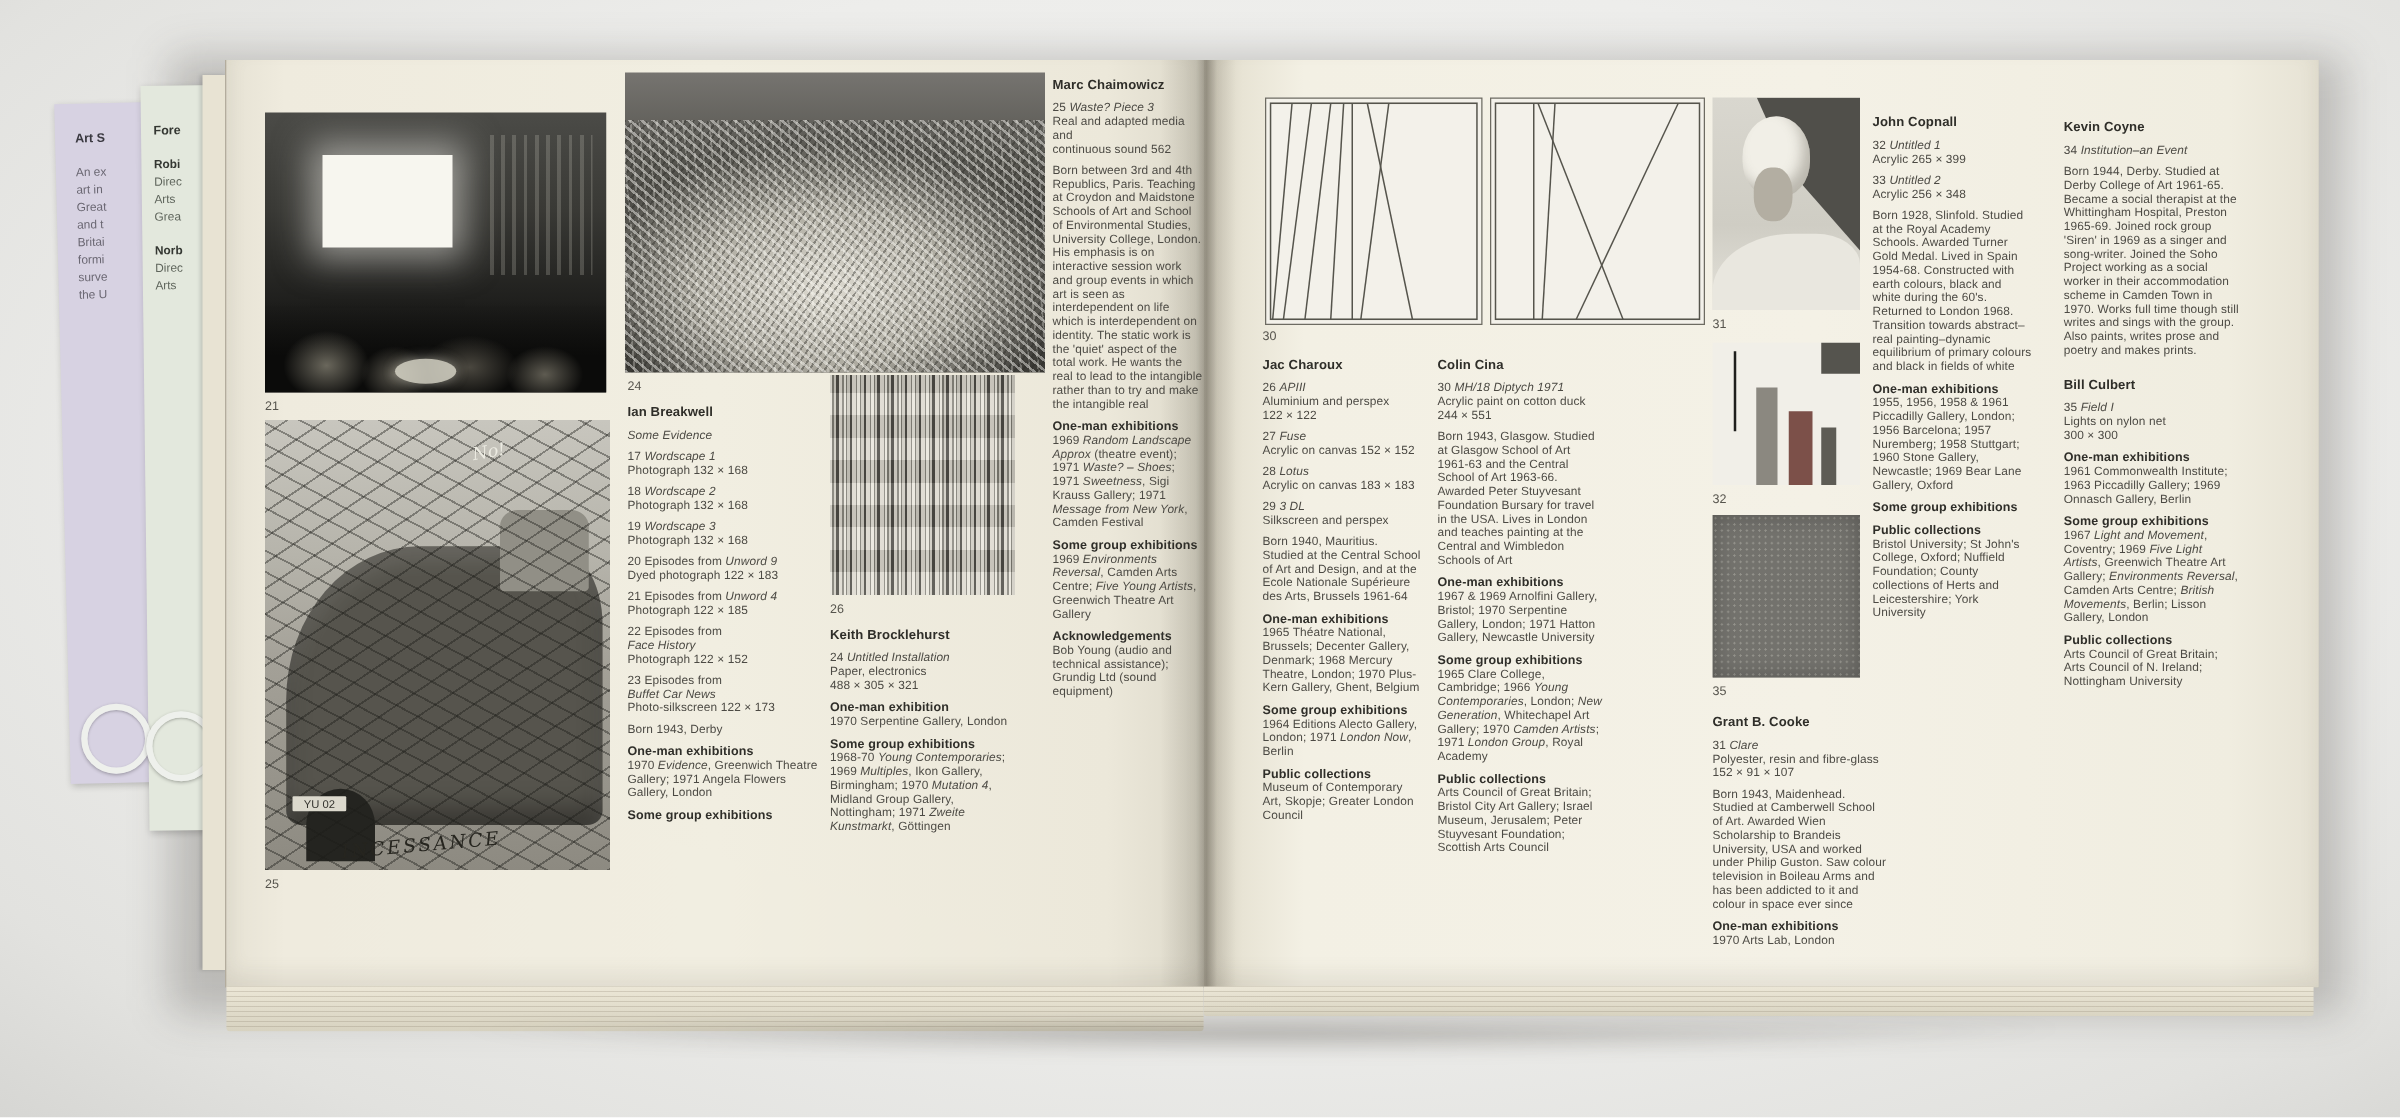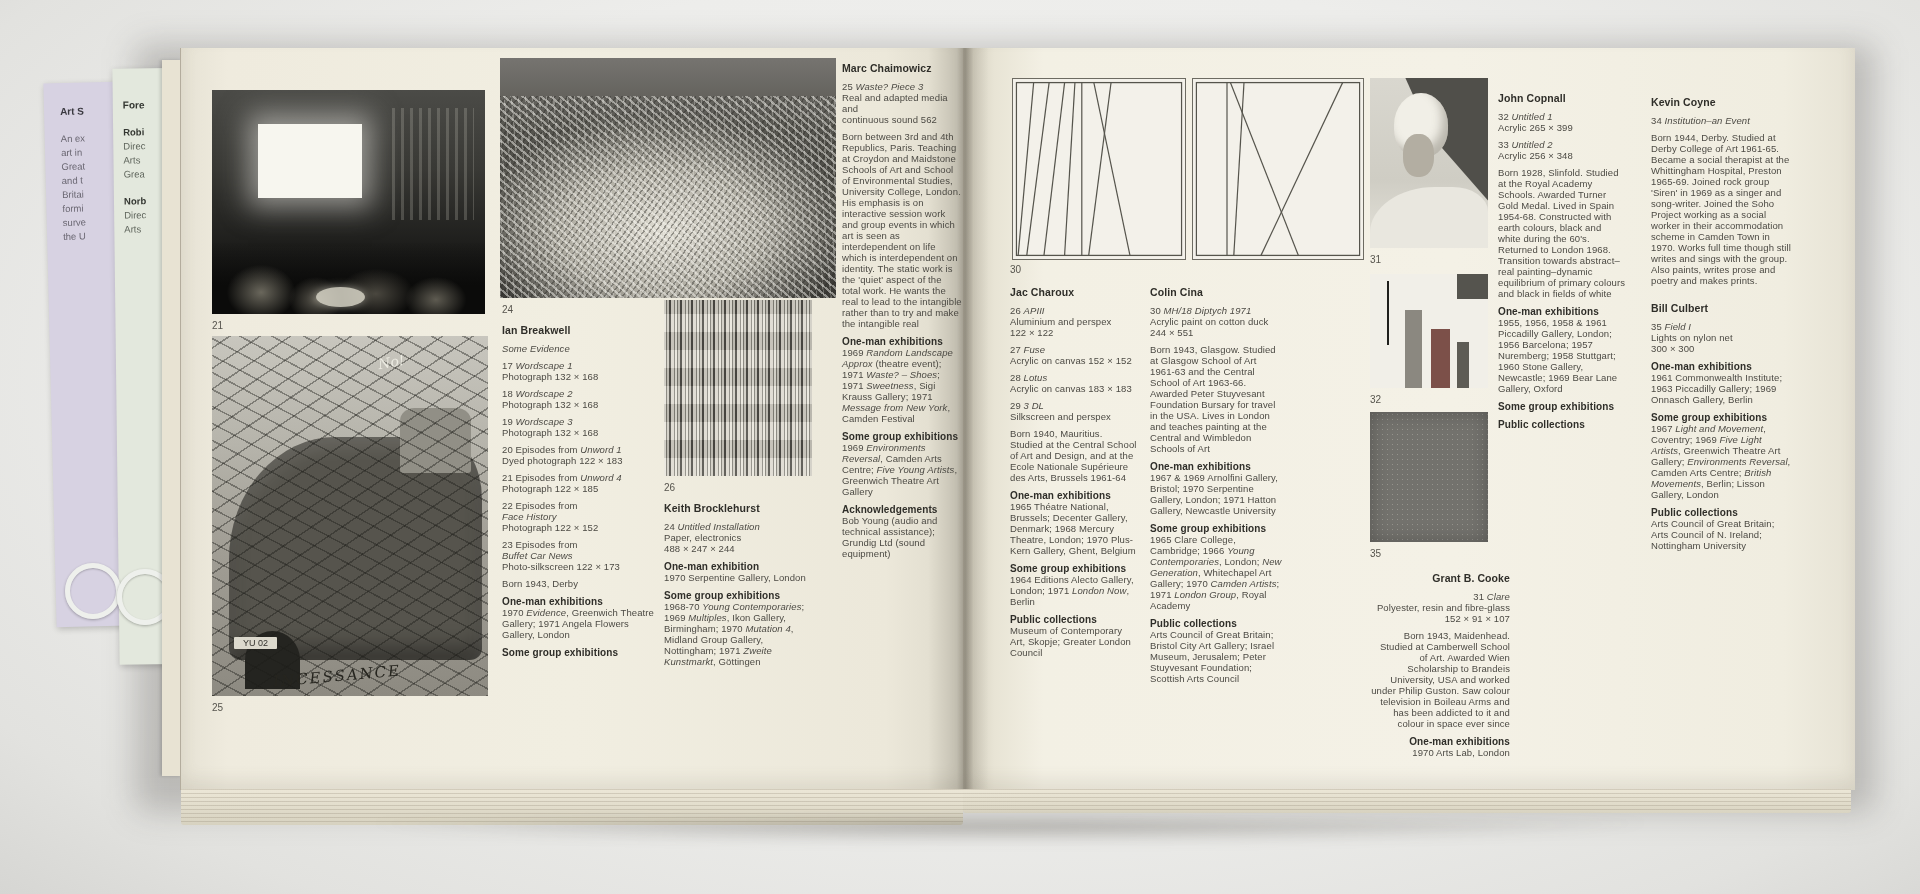--- a/index.html
+++ b/index.html
@@ -112,21 +112,21 @@
   .a-work{margin-bottom:6px;}
   .a-para{margin-bottom:7px;}
   .a-sec-h{font-weight:bold;color:#2f2e29;margin-top:7px;font-size:10px;}
   .a-sec-t{margin-bottom:2px;}
   .artist-block + .artist-block{margin-top:16px;display:block;}
   #col-breakwell{left:502px;top:324px;width:152px;}
   #col-brocklehurst{left:664px;top:502px;width:150px;}
   #col-chaimowicz{left:842px;top:62px;width:120px;}
   #col-charoux{left:1010px;top:286px;width:128px;}
   #col-cina{left:1150px;top:286px;width:132px;}
-  #col-cooke{left:1370px;top:572px;width:140px;text-align:right;}
+  #col-cooke{left:1370px;top:572px;width:140px;}
   #col-copnall{left:1498px;top:92px;width:128px;}
   #col-coyne{left:1651px;top:96px;width:140px;}
 </style>
 </head>
 <body>
 
 <div class="stage">
   <div class="spread-shadow"></div>
 
   <div class="sheet lavender">
@@ -253,21 +253,21 @@
         </div>
         <div class="a-work">
           <div class="a-work-line"><span>18 </span><i>Wordscape 2</i><span></span></div>
           <div class="a-work-line"><span>Photograph 132 × 168</span></div>
         </div>
         <div class="a-work">
           <div class="a-work-line"><span>19 </span><i>Wordscape 3</i><span></span></div>
           <div class="a-work-line"><span>Photograph 132 × 168</span></div>
         </div>
         <div class="a-work">
-          <div class="a-work-line"><span>20 Episodes from </span><i>Unword 1</i><span></span></div>
+          <div class="a-work-line"><span>20 Episodes from </span><i>Unword 9</i><span></span></div>
           <div class="a-work-line"><span>Dyed photograph 122 × 183</span></div>
         </div>
         <div class="a-work">
           <div class="a-work-line"><span>21 Episodes from </span><i>Unword 4</i><span></span></div>
           <div class="a-work-line"><span>Photograph 122 × 185</span></div>
         </div>
         <div class="a-work">
           <div class="a-work-line"><span>22 Episodes from</span></div>
           <div class="a-work-line"><span></span><i>Face History</i><span></span></div>
           <div class="a-work-line"><span>Photograph 122 × 152</span></div>
@@ -282,21 +282,21 @@
         <div class="a-sec-t"><span>1970 </span><i>Evidence</i><span>, Greenwich Theatre Gallery; 1971 Angela Flowers Gallery, London</span></div>
         <div class="a-sec-h"><span>Some group exhibitions</span></div>
       </div>
   </div>
   <div class="col" id="col-brocklehurst">
     <div class="artist-block">
         <div class="a-name"><span>Keith Brocklehurst</span></div>
         <div class="a-work">
           <div class="a-work-line"><span>24 </span><i>Untitled Installation</i><span></span></div>
           <div class="a-work-line"><span>Paper, electronics</span></div>
-          <div class="a-work-line"><span>488 × 247 × 244</span></div>
+          <div class="a-work-line"><span>488 × 305 × 321</span></div>
         </div>
         <div class="a-sec-h"><span>One-man exhibition</span></div>
         <div class="a-sec-t"><span>1970 Serpentine Gallery, London</span></div>
         <div class="a-sec-h"><span>Some group exhibitions</span></div>
         <div class="a-sec-t"><span>1968-70 </span><i>Young Contemporaries</i><span>; 1969 </span><i>Multiples</i><span>, Ikon Gallery, Birmingham; 1970 </span><i>Mutation 4</i><span>, Midland Group Gallery, Nottingham; 1971 </span><i>Zweite Kunstmarkt</i><span>, Göttingen</span></div>
       </div>
   </div>
   <div class="col" id="col-chaimowicz">
     <div class="artist-block">
         <div class="a-name"><span>Marc Chaimowicz</span></div>
@@ -382,20 +382,21 @@
         </div>
         <div class="a-work">
           <div class="a-work-line"><span>33 </span><i>Untitled 2</i><span></span></div>
           <div class="a-work-line"><span>Acrylic 256 × 348</span></div>
         </div>
         <div class="a-para"><span>Born 1928, Slinfold. Studied at the Royal Academy Schools. Awarded Turner Gold Medal. Lived in Spain 1954-68. Constructed with earth colours, black and white during the 60's. Returned to London 1968. Transition towards abstract–real painting–dynamic equilibrium of primary colours and black in fields of white</span></div>
         <div class="a-sec-h"><span>One-man exhibitions</span></div>
         <div class="a-sec-t"><span>1955, 1956, 1958 &amp; 1961 Piccadilly Gallery, London; 1956 Barcelona; 1957 Nuremberg; 1958 Stuttgart; 1960 Stone Gallery, Newcastle; 1969 Bear Lane Gallery, Oxford</span></div>
         <div class="a-sec-h"><span>Some group exhibitions</span></div>
         <div class="a-sec-h"><span>Public collections</span></div>
+        <div class="a-sec-t"><span>Bristol University; St John's College, Oxford; Nuffield Foundation; County collections of Herts and Leicestershire; York University</span></div>
       </div>
   </div>
   <div class="col" id="col-coyne">
     <div class="artist-block">
         <div class="a-name"><span>Kevin Coyne</span></div>
         <div class="a-work">
           <div class="a-work-line"><span>34 </span><i>Institution–an Event</i><span></span></div>
         </div>
         <div class="a-para"><span>Born 1944, Derby. Studied at Derby College of Art 1961-65. Became a social therapist at the Whittingham Hospital, Preston 1965-69. Joined rock group 'Siren' in 1969 as a singer and song-writer. Joined the Soho Project working as a social worker in their accommodation scheme in Camden Town in 1970. Works full time though still writes and sings with the group. Also paints, writes prose and poetry and makes prints.</span></div>
       </div>

